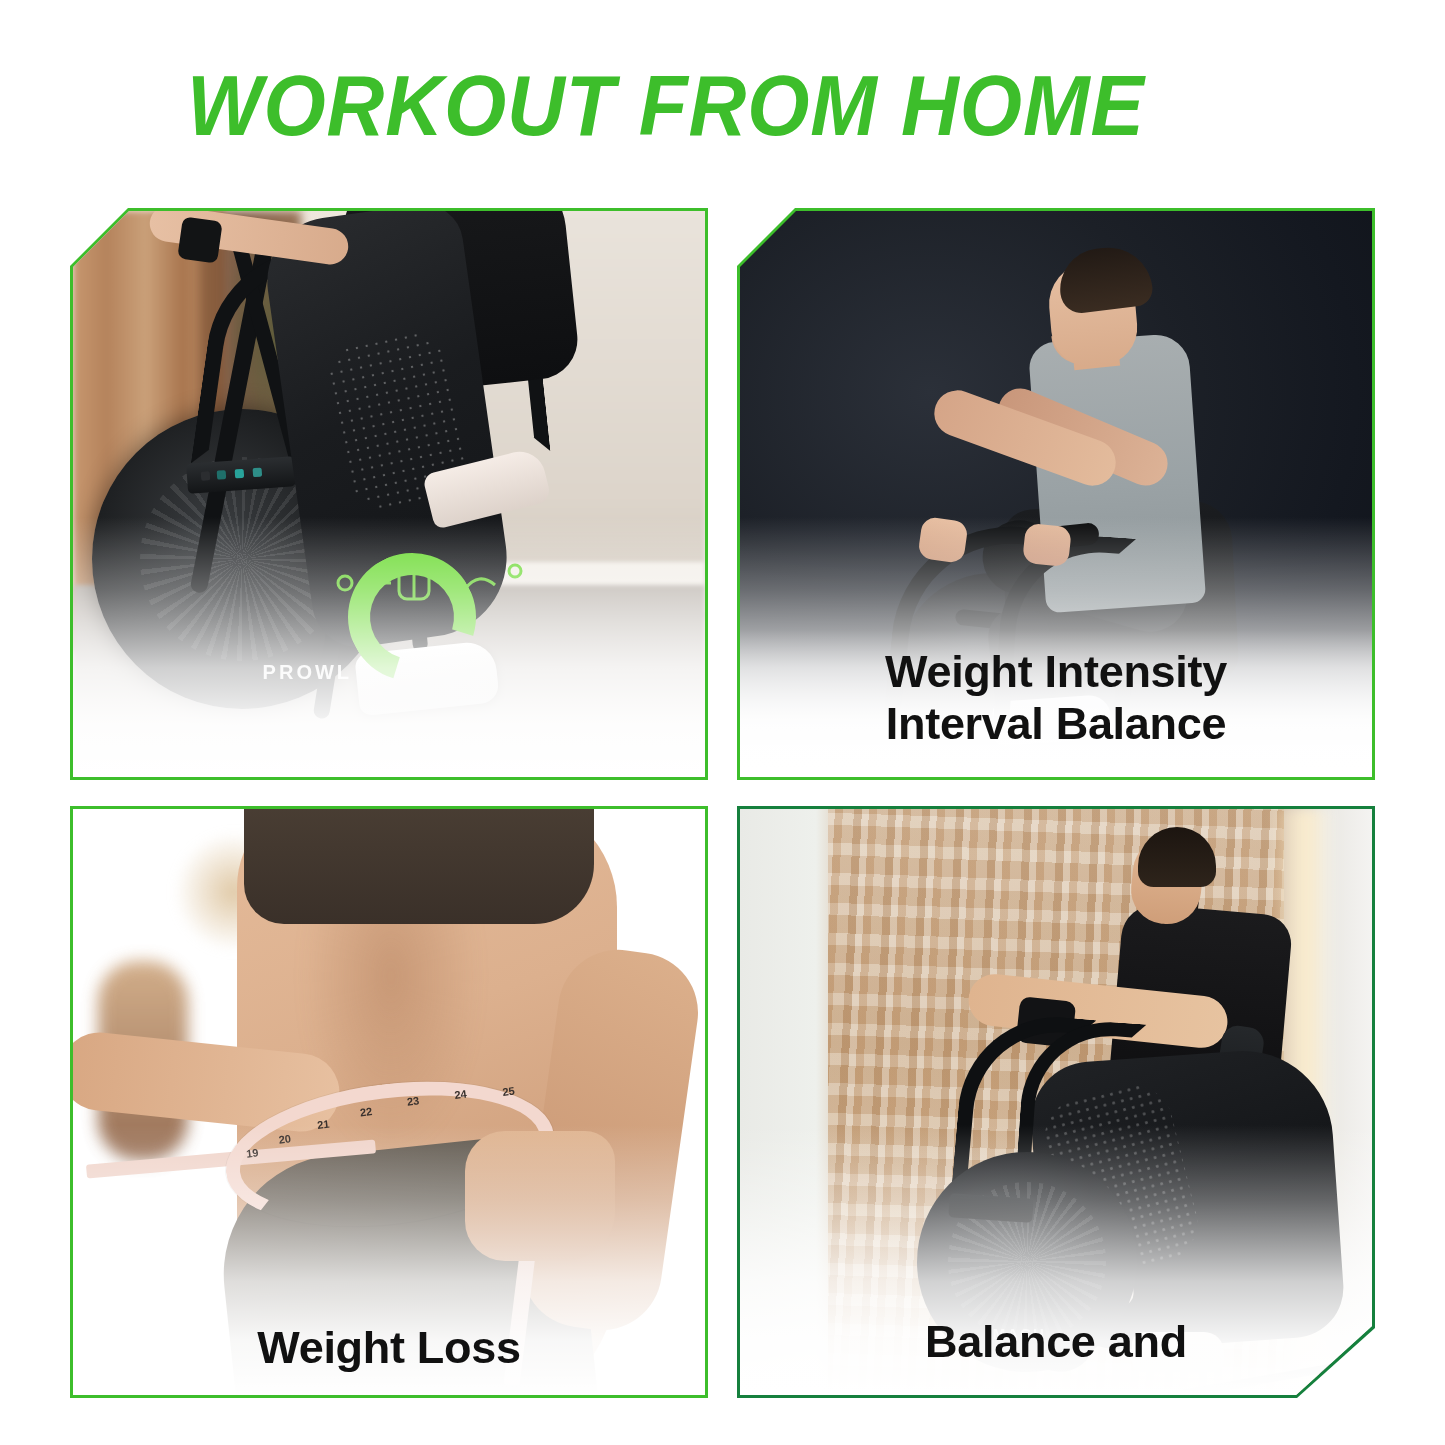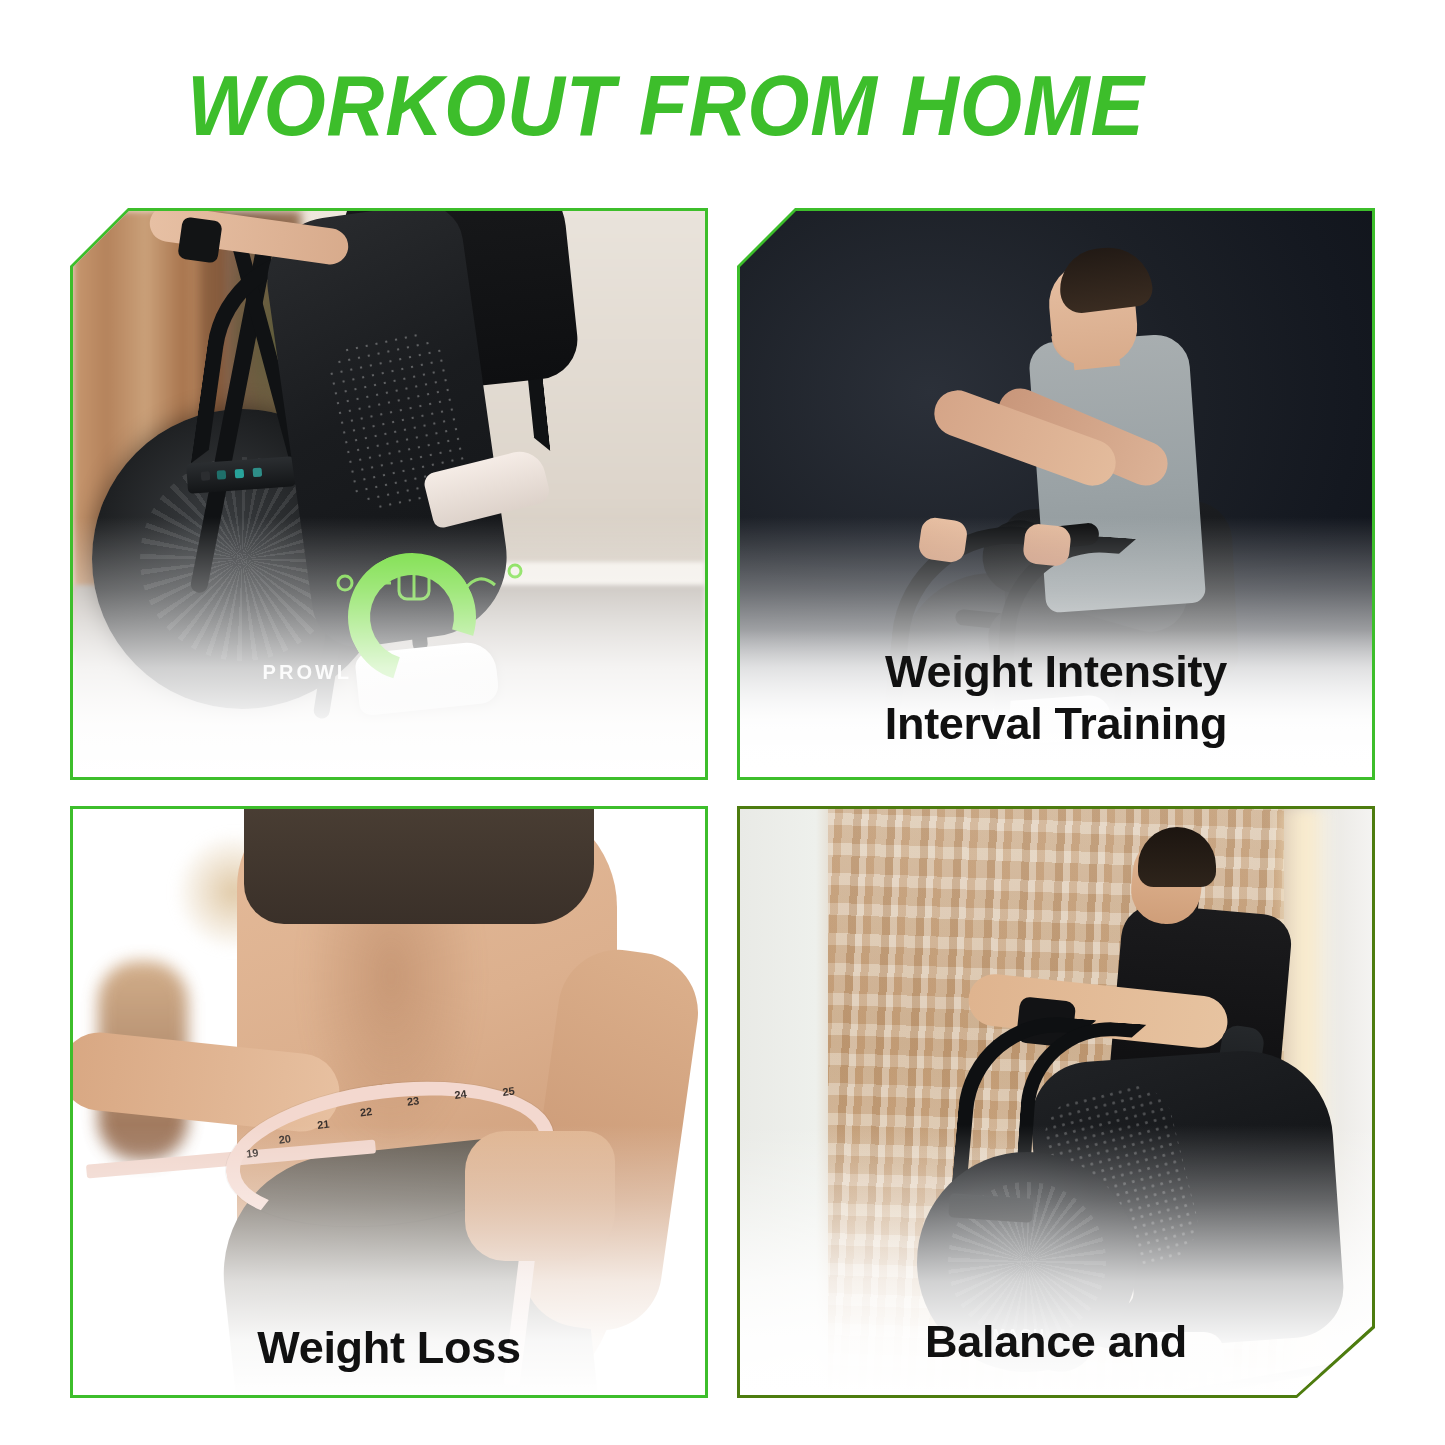--- a/index.html
+++ b/index.html
@@ -57,21 +57,21 @@
     border: 3px solid #3dbe2b;
   }
   .panel.clip-tl {
     border: none;
     background: #3dbe2b;
     -webkit-clip-path: polygon(58px 0, 100% 0, 100% 100%, 0 100%, 0 58px);
     clip-path: polygon(58px 0, 100% 0, 100% 100%, 0 100%, 0 58px);
   }
   .panel.clip-br {
     border: none;
-    background: #4d7c0f;
+    background: #15803d;
     -webkit-clip-path: polygon(0 0, 100% 0, 100% calc(100% - 70px), calc(100% - 78px) 100%, 0 100%);
     clip-path: polygon(0 0, 100% 0, 100% calc(100% - 70px), calc(100% - 78px) 100%, 0 100%);
     padding-left: 32px;
   }
   .panel.clip-tl .inner {
     position: absolute;
     left: 3px; top: 3px; right: 3px; bottom: 3px;
     overflow: hidden;
     -webkit-clip-path: polygon(56px 0, 100% 0, 100% 100%, 0 100%, 0 56px);
     clip-path: polygon(56px 0, 100% 0, 100% 100%, 0 100%, 0 56px);
@@ -745,21 +745,21 @@
           <div class="p2-bar2"></div>
           <div class="p2-grip"></div>
           <div class="p2-hand1"></div>
           <div class="p2-hand2"></div>
 
           <div class="p2-floor"></div>
           <div class="fade"></div>
         </div>
         <div class="caption two-line">
           <span class="ln">Weight Intensity</span>
-          <span class="ln">Interval Training</span>
+          <span class="ln">Interval Balance</span>
         </div>
       </div>
     </div>
 
     <div class="panel plain">
       <div class="inner">
         <div class="photo">
           <div class="p3-bg"></div>
           <div class="p3-bokeh2"></div>
           <div class="p3-bokeh"></div>

